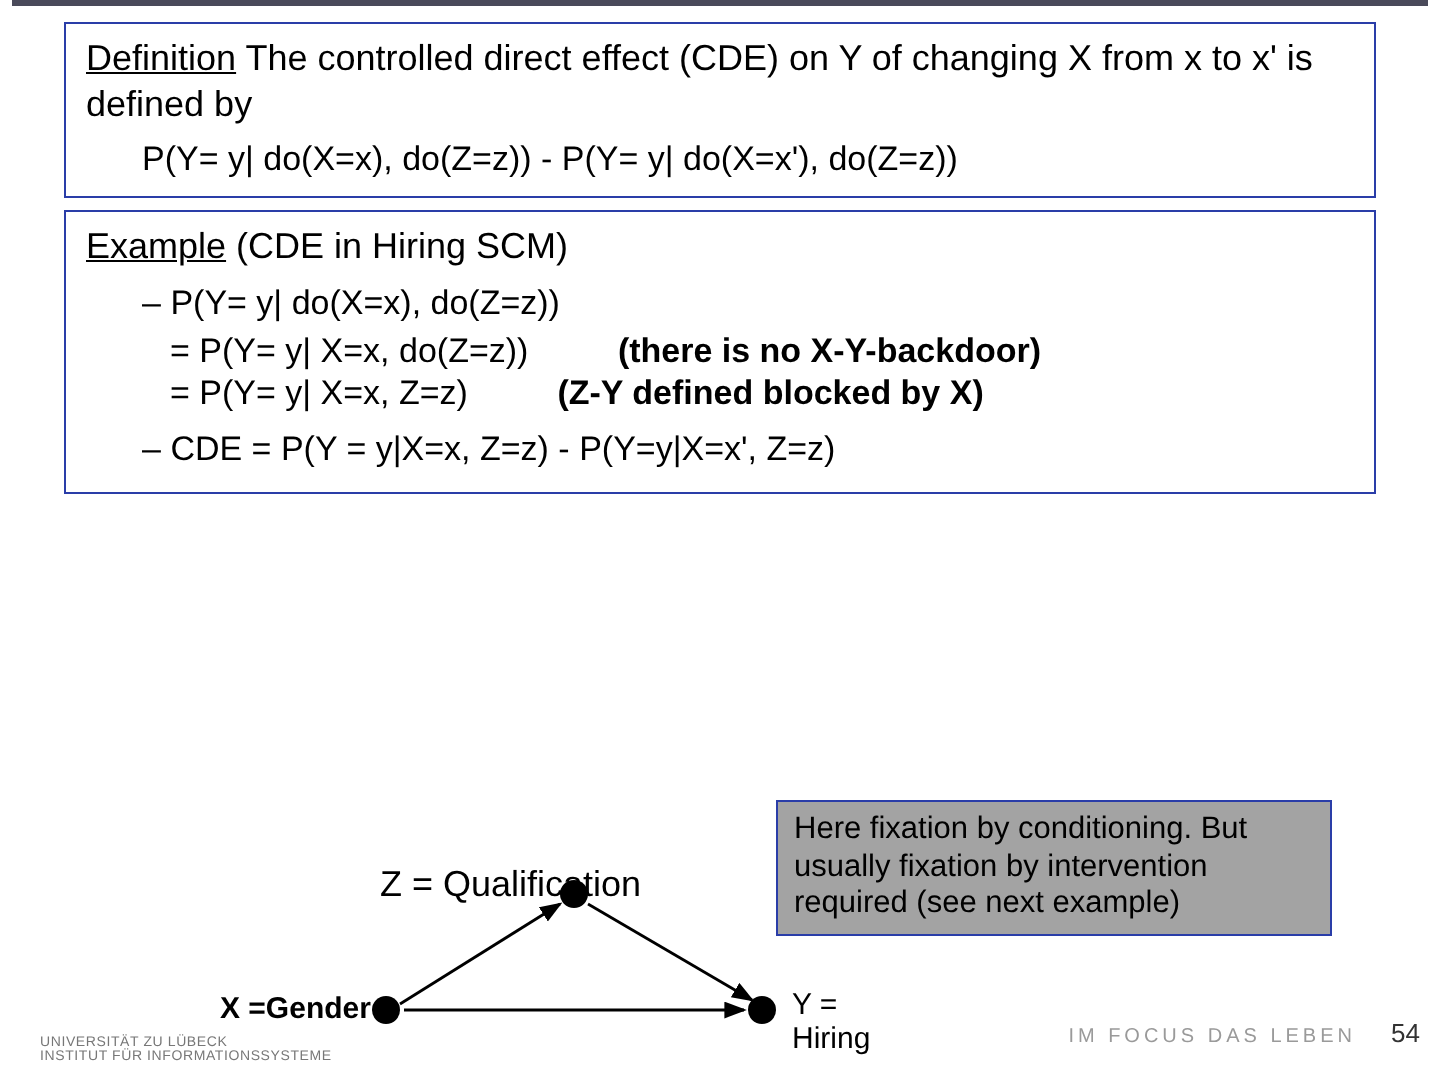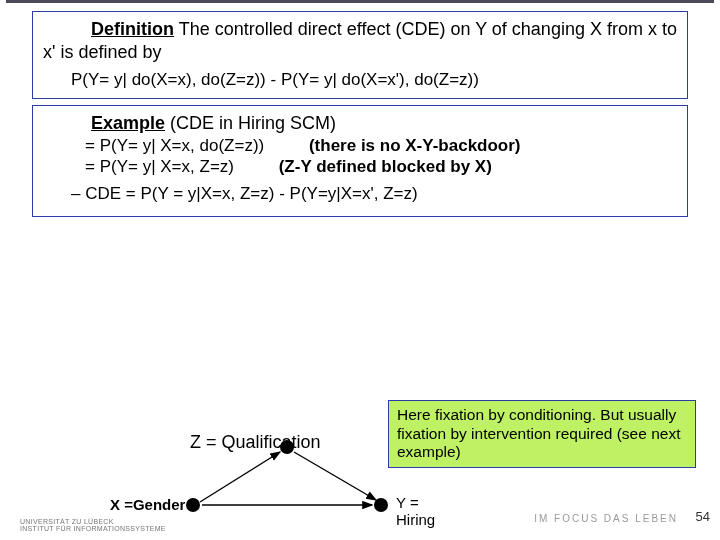--- a/index.html
+++ b/index.html
@@ -21,21 +21,21 @@
     border-top: 3px solid #4a4a5a;
     margin: 0 6px 8px 6px;
   }
   .box {
     border: 1px solid #2a3da8;
     margin: 4px 32px 6px 32px;
     padding: 6px 10px 8px 10px;
     font-size: 18px;
     line-height: 1.25;
   }
-  .box .hdr { font-weight: bold; text-decoration: underline; margin-left: 48px; }
+  .box .hdr { font-weight: normal; text-decoration: underline; }
   .formula {
     margin: 6px 0 0 28px;
     font-size: 17px;
   }
   .ul1 { margin: 6px 0 0 28px; list-style: none; }
   .ul1 > li::before { content: "– "; }
   .ul1 > li { font-size: 17px; margin-bottom: 3px; }
   .eqrow { margin-left: 42px; font-size: 17px; }
   .eqnote { display: inline-block; margin-left: 40px; font-weight: bold; }
 
@@ -47,26 +47,26 @@
   .node-z { position: absolute; left: 150px; top: 28px; width: 14px; height: 14px; background:#000; border-radius:50%; }
   .node-x { position: absolute; left: 56px;  top: 86px; width: 14px; height: 14px; background:#000; border-radius:50%; }
   .node-y { position: absolute; left: 244px; top: 86px; width: 14px; height: 14px; background:#000; border-radius:50%; }
   .lbl-z { position: absolute; left: 60px; top: 20px; font-size: 18px; }
   .lbl-x { position: absolute; left: -20px; top: 84px; font-size: 15px; font-weight: bold; }
   .lbl-y { position: absolute; left: 266px; top: 82px; font-size: 15px; }
 
   .callout {
     position: absolute;
     left: 388px; top: 400px;
-    width: 308px;
+    width: 278px;
     border: 1px solid #2a3da8;
     padding: 5px 8px;
     font-size: 15.5px;
     line-height: 1.2;
-    background: #bef264;
+    background: #a3a3a3;
   }
 
   .footer-left {
     position: absolute;
     left: 20px; bottom: 8px;
     font-size: 7px; color: #777; letter-spacing: .3px;
     line-height: 1;
   }
   .footer-right {
     position: absolute;
@@ -87,20 +87,23 @@
 
   <hr class="title-rule">
 
   <div class="box">
     <span class="hdr">Definition</span><span> The controlled direct effect (CDE) on Y of changing X from x to x' is defined by</span>
     <div class="formula">P(Y= y| do(X=x), do(Z=z)) - P(Y= y| do(X=x'), do(Z=z))</div>
   </div>
 
   <div class="box">
     <span class="hdr">Example</span><span> (CDE in Hiring SCM)</span>
+    <ul class="ul1">
+      <li>P(Y= y| do(X=x), do(Z=z))</li>
+    </ul>
     <div class="eqrow">
       <span>=  P(Y= y| X=x, do(Z=z))</span>
       <span class="eqnote">(there is no X-Y-backdoor)</span>
     </div>
     <div class="eqrow">
       <span>=  P(Y= y| X=x, Z=z)</span>
       <span class="eqnote">(Z-Y defined blocked by X)</span>
     </div>
     <ul class="ul1">
       <li>CDE = P(Y = y|X=x, Z=z) - P(Y=y|X=x', Z=z)</li>

